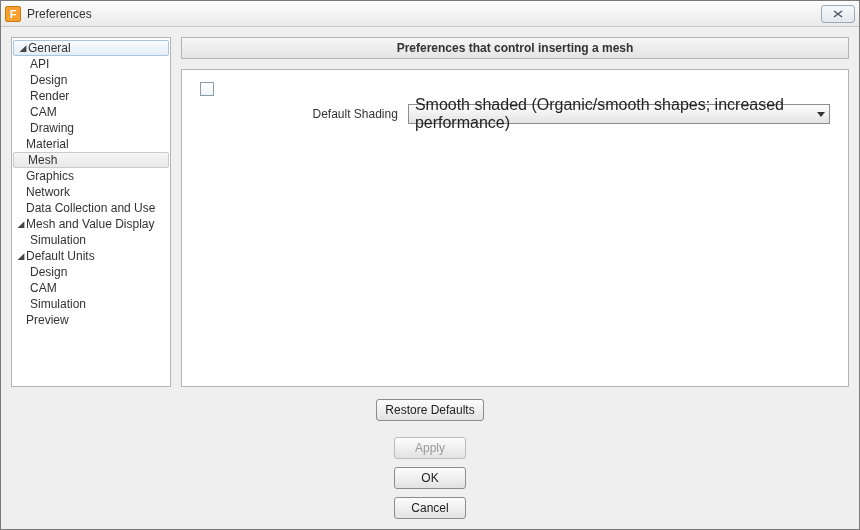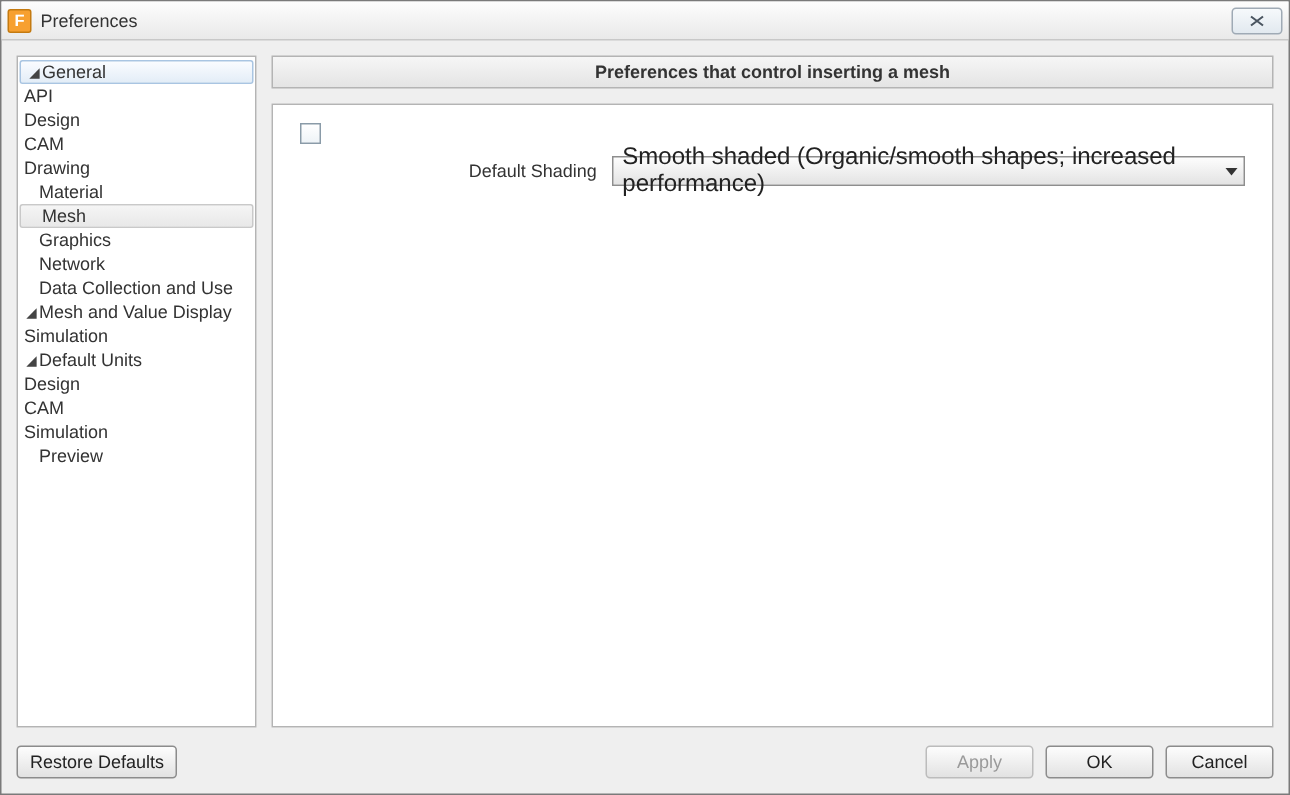--- a/index.html
+++ b/index.html
@@ -57,21 +57,21 @@
   padding-right: 4px;
   cursor: default;
 }
 .tree-item .twisty {
   width: 10px; text-align: center;
   color: #444; font-size: 9px;
   margin-left: 4px;
 }
 .tree-item .lbl { white-space: nowrap; }
 .tree-item.level0 .lbl { margin-left: 0; }
-.tree-item.level1 .lbl { margin-left: 4px; }
+.tree-item.level1 .lbl { margin-left: 18px; }
 .tree-item.level0 .twisty + .lbl { margin-left: 0; }
 .tree-item.selected {
   background: linear-gradient(#fafcff,#e3edf7);
   border: 1px solid #a9c5e2;
   border-radius: 2px;
   margin: 0 1px;
   height: 16px;
 }
 .tree-item.highlighted {
   background: linear-gradient(#f5f5f5,#e8e8e8);
@@ -128,20 +128,21 @@
   width: 0; height: 0;
   border-left: 4px solid transparent;
   border-right: 4px solid transparent;
   border-top: 5px solid #333;
 }
 .footer {
   display: flex;
   padding: 6px 10px 10px 10px;
   gap: 8px;
   align-items: center;
+  flex-direction: column;
 }
 .footer .spacer { flex: 1; }
 .btn {
   min-width: 72px; height: 22px;
   border: 1px solid #8c8c8c;
   border-radius: 3px;
   background: linear-gradient(#fdfdfd,#e2e2e2);
   font-size: 12px; color: #222;
   display: flex; align-items: center; justify-content: center;
   padding: 0 8px;
@@ -170,20 +171,23 @@
           <span class="twisty">◢</span>
           <span class="lbl">General</span>
         </div>
         <div class="tree-item level1">
           <span class="lbl">API</span>
         </div>
         <div class="tree-item level1">
           <span class="lbl">Design</span>
         </div>
         <div class="tree-item level1">
+          <span class="lbl">Render</span>
+        </div>
+        <div class="tree-item level1">
           <span class="lbl">CAM</span>
         </div>
         <div class="tree-item level1">
           <span class="lbl">Drawing</span>
         </div>
         <div class="tree-item level0">
           <span class="twisty"></span>
           <span class="lbl">Material</span>
         </div>
         <div class="tree-item level0 highlighted">

